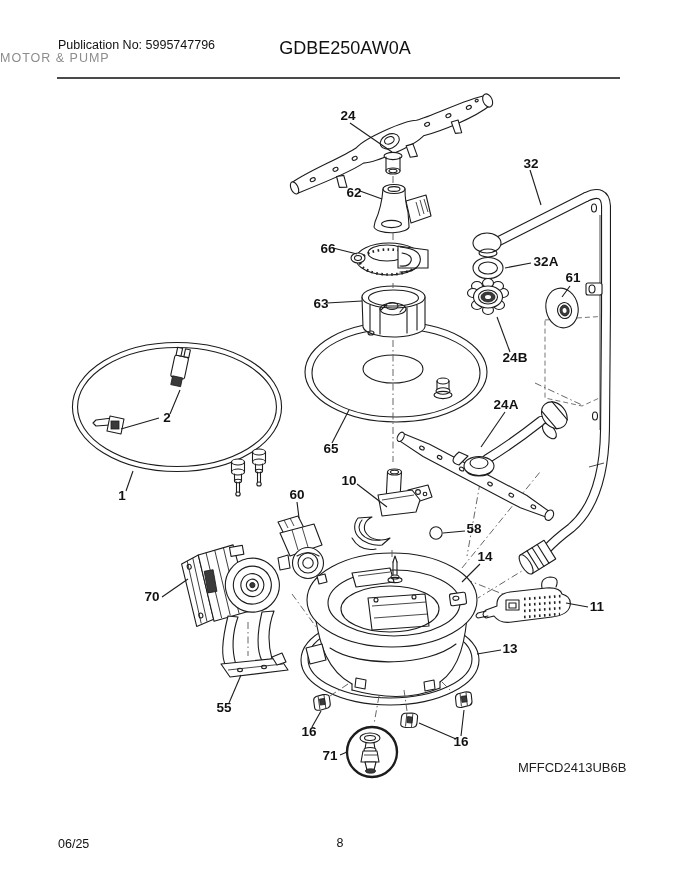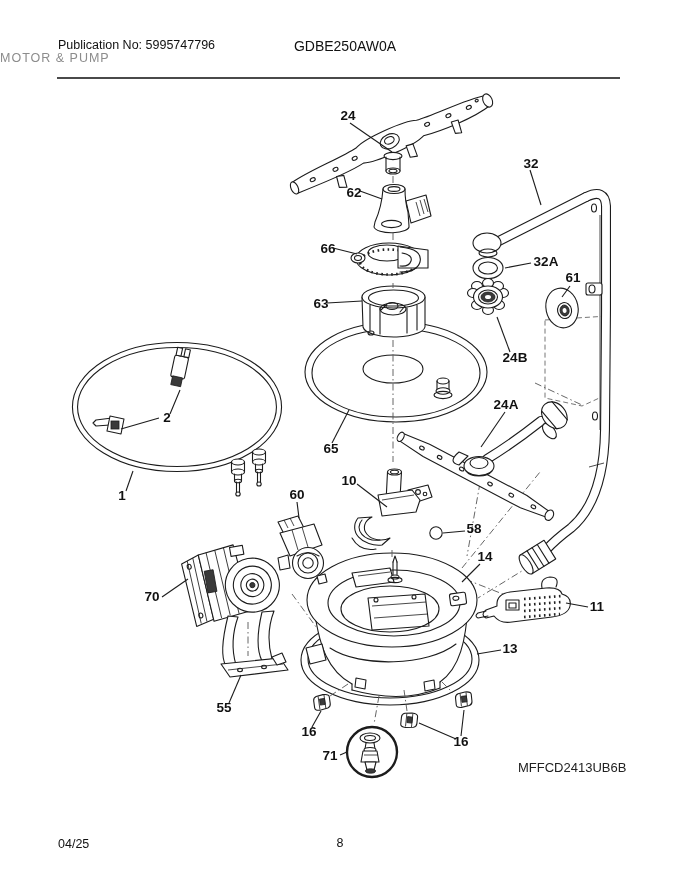--- a/index.html
+++ b/index.html
@@ -1,19 +1,19 @@
 <!DOCTYPE html>
 <html><head>
 <meta charset="utf-8">
 <style>
   html,body{margin:0;padding:0;background:#fff;}
   .page{position:relative;width:680px;height:880px;background:#fff;overflow:hidden;
         font-family:"Liberation Sans",sans-serif;color:#111;}
   .hdr-pub{position:absolute;left:58px;top:38px;font-size:12.5px;}
-  .hdr-model{position:absolute;left:10px;right:0;top:38px;text-align:center;font-size:14px;}
+  .hdr-model{position:absolute;left:10px;right:0;top:38px;text-align:center;font-size:18px;}
   .hdr-section{position:absolute;left:0;right:0;top:51px;text-align:left;font-size:12.5px;
                color:#8c8c8c;letter-spacing:1px;}
   .hdr-rule{position:absolute;left:57px;width:563px;top:77px;height:2px;background:#4a4a4a;}
   .watermark{position:absolute;left:518px;top:760px;font-size:13px;font-weight:normal;color:#222;}
   .ftr-date{position:absolute;left:58px;top:837px;font-size:12.5px;}
   .ftr-page{position:absolute;left:0;right:0;top:836px;text-align:center;font-size:12.5px;}
   svg.diagram{position:absolute;left:0;top:0;}
   .ln{fill:none;stroke:#1c1c1c;stroke-width:1.1;stroke-linecap:round;stroke-linejoin:round;}
   .wf{fill:#fff;stroke:#1c1c1c;stroke-width:1.1;stroke-linejoin:round;}
   .thin{fill:none;stroke:#1c1c1c;stroke-width:.8;}
@@ -425,15 +425,15 @@
       <text class="lbl" x="597" y="611">11</text>
       <text class="lbl" x="510" y="653">13</text>
       <text class="lbl" x="224" y="712">55</text>
       <text class="lbl" x="309" y="736">16</text>
       <text class="lbl" x="330" y="760">71</text>
       <text class="lbl" x="461" y="746">16</text>
     </g>
   </svg>
 
   <div class="watermark">MFFCD2413UB6B</div>
-  <div class="ftr-date">04/25</div>
+  <div class="ftr-date">06/25</div>
   <div class="ftr-page">8</div>
 </div>
 
 </body></html>

